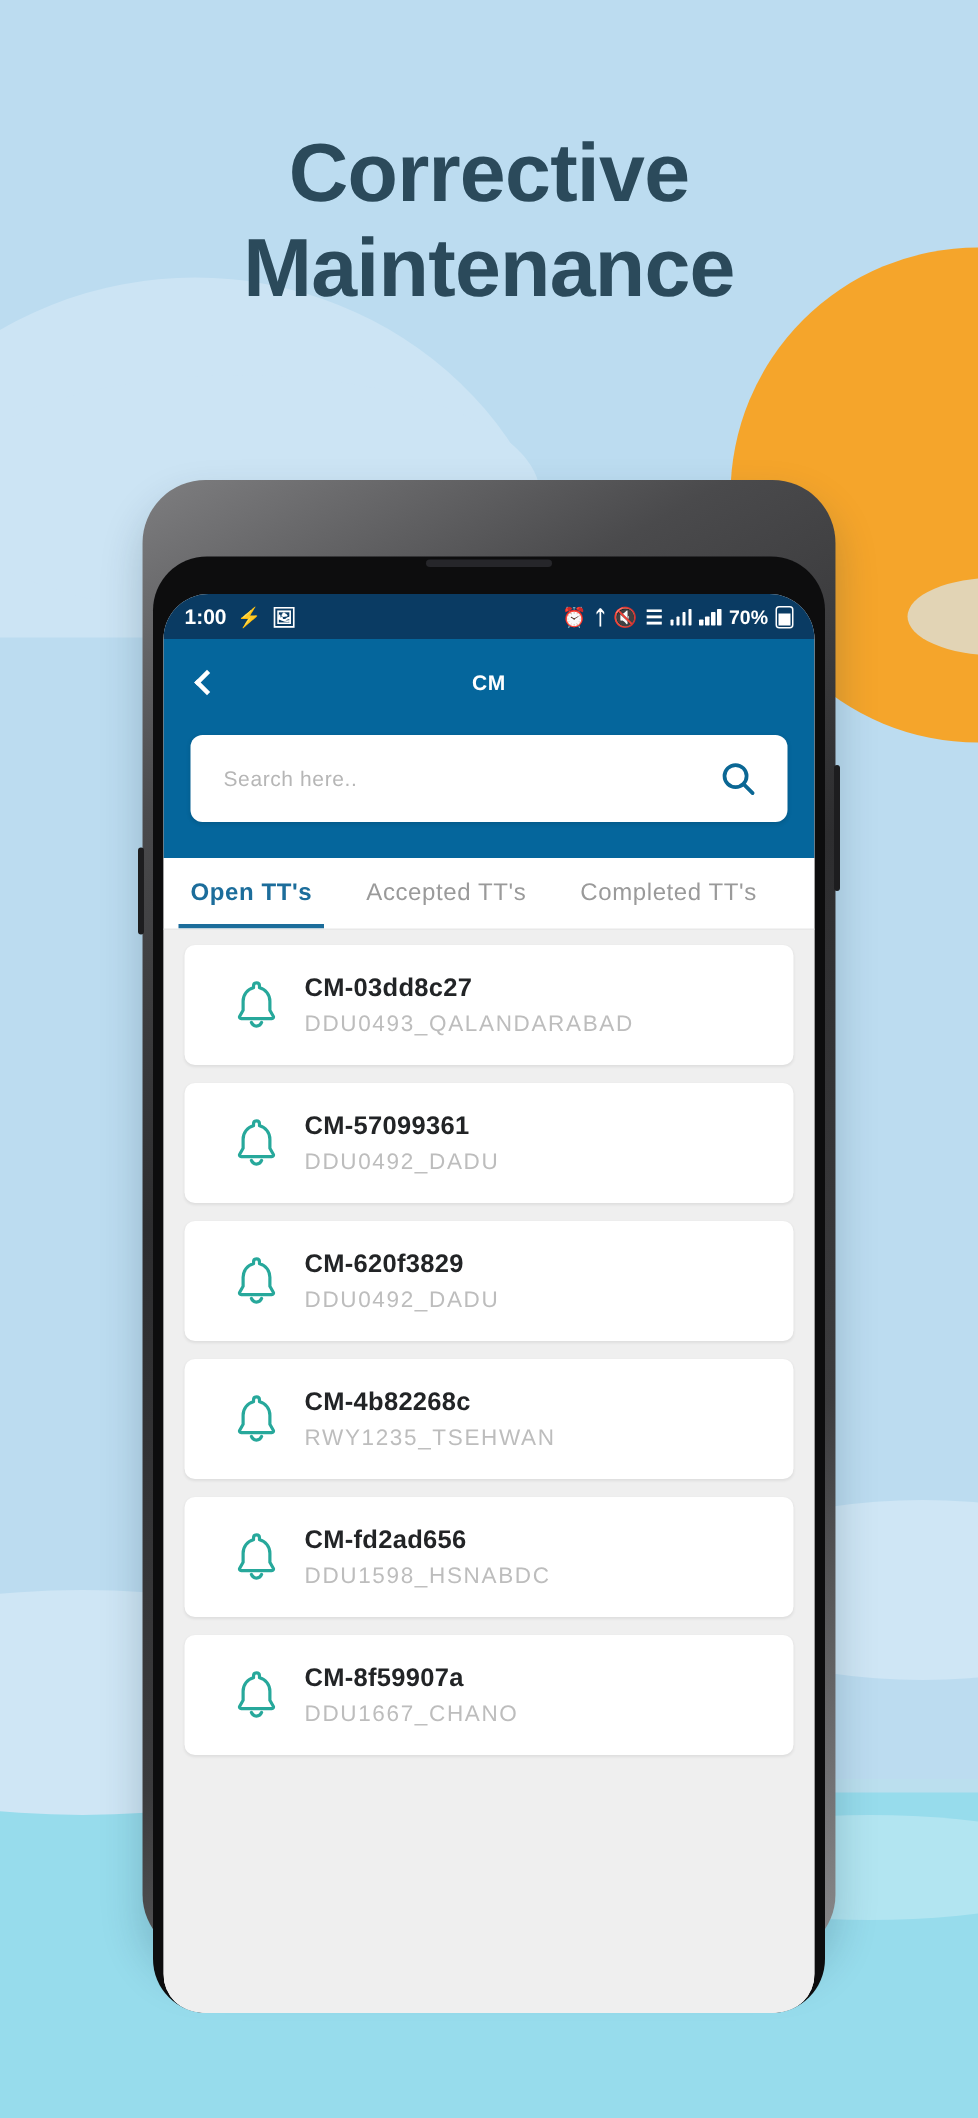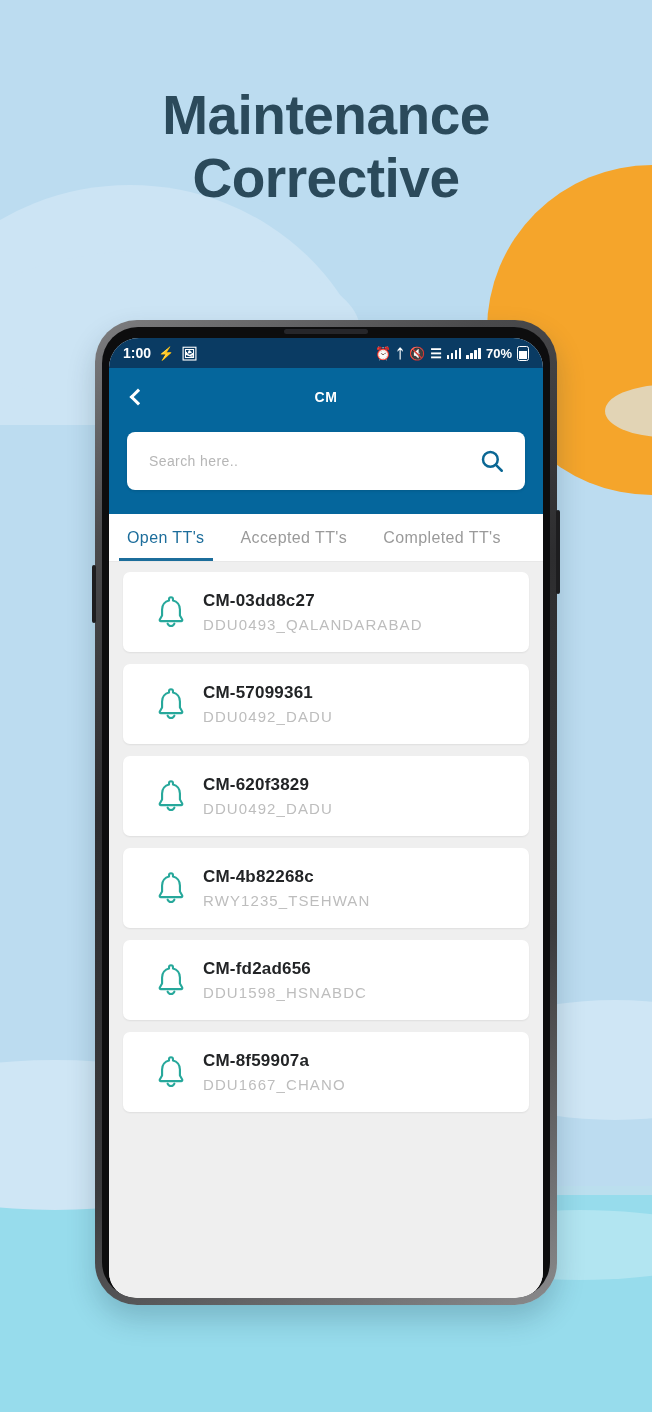--- a/index.html
+++ b/index.html
@@ -100,22 +100,23 @@
     background:linear-gradient(150deg,#7e7e80 0%,#4a4a4c 18%,#2d2d2f 40%,#3b3b3d 70%,#8a8a8c 100%);
     padding:7px;
     box-shadow:0 14px 28px rgba(20,50,70,0.22);
     z-index:8;
   }
   .phone-inner {
     position:relative;
     width:100%; height:100%;
     border-radius:36px;
     background:#0d0d0e;
-    padding:11px 7px 0 7px;
+    padding:25px 7px 0 7px;
     overflow:hidden;
+    margin-top:44px;
   }
   .screen {
     position:relative;
     width:100%; height:100%;
     border-radius:30px 30px 26px 26px;
     background:#FFFFFF;
     overflow:hidden;
   }
   .side-btn {
     position:absolute; left:-3px; top:245px;
@@ -228,21 +229,21 @@
   .tab {
     display:flex; align-items:center;
     padding:0 18px;
     font-size:16px;
     color:#9a9a9a;
     white-space:nowrap;
     letter-spacing:0.4px;
     position:relative;
     cursor:pointer;
   }
-  .tab.active { color:#1C6D9B; font-weight:normal; }
+  .tab.active { color:#1C6D9B; font-weight:bold; }
   .tab.active::after {
     content:"";
     position:absolute; left:10px; right:10px; bottom:0;
     height:3px; background:#1C6D9B;
   }
 
   
   .list {
     background:#EFEFEF;
     padding:10px 0 0 0;
@@ -286,22 +287,22 @@
   <div class="cloud-b"></div>
 
   <div class="sun"></div>
   <div class="sun-cloud"></div>
 
   <div class="cloud-c"></div>
   <div class="cloud-d"></div>
   <div class="cloud-e"></div>
 
   <div class="headline">
+    <span class="line">Corrective</span>
     <span class="line">Maintenance</span>
-    <span class="line">Corrective</span>
   </div>
 
   <div class="phone">
     <div class="side-btn"></div>
     <div class="side-btn2"></div>
     <div class="phone-inner">
       <div class="earpiece"></div>
       <div class="screen">
 
         <div class="statusbar">

